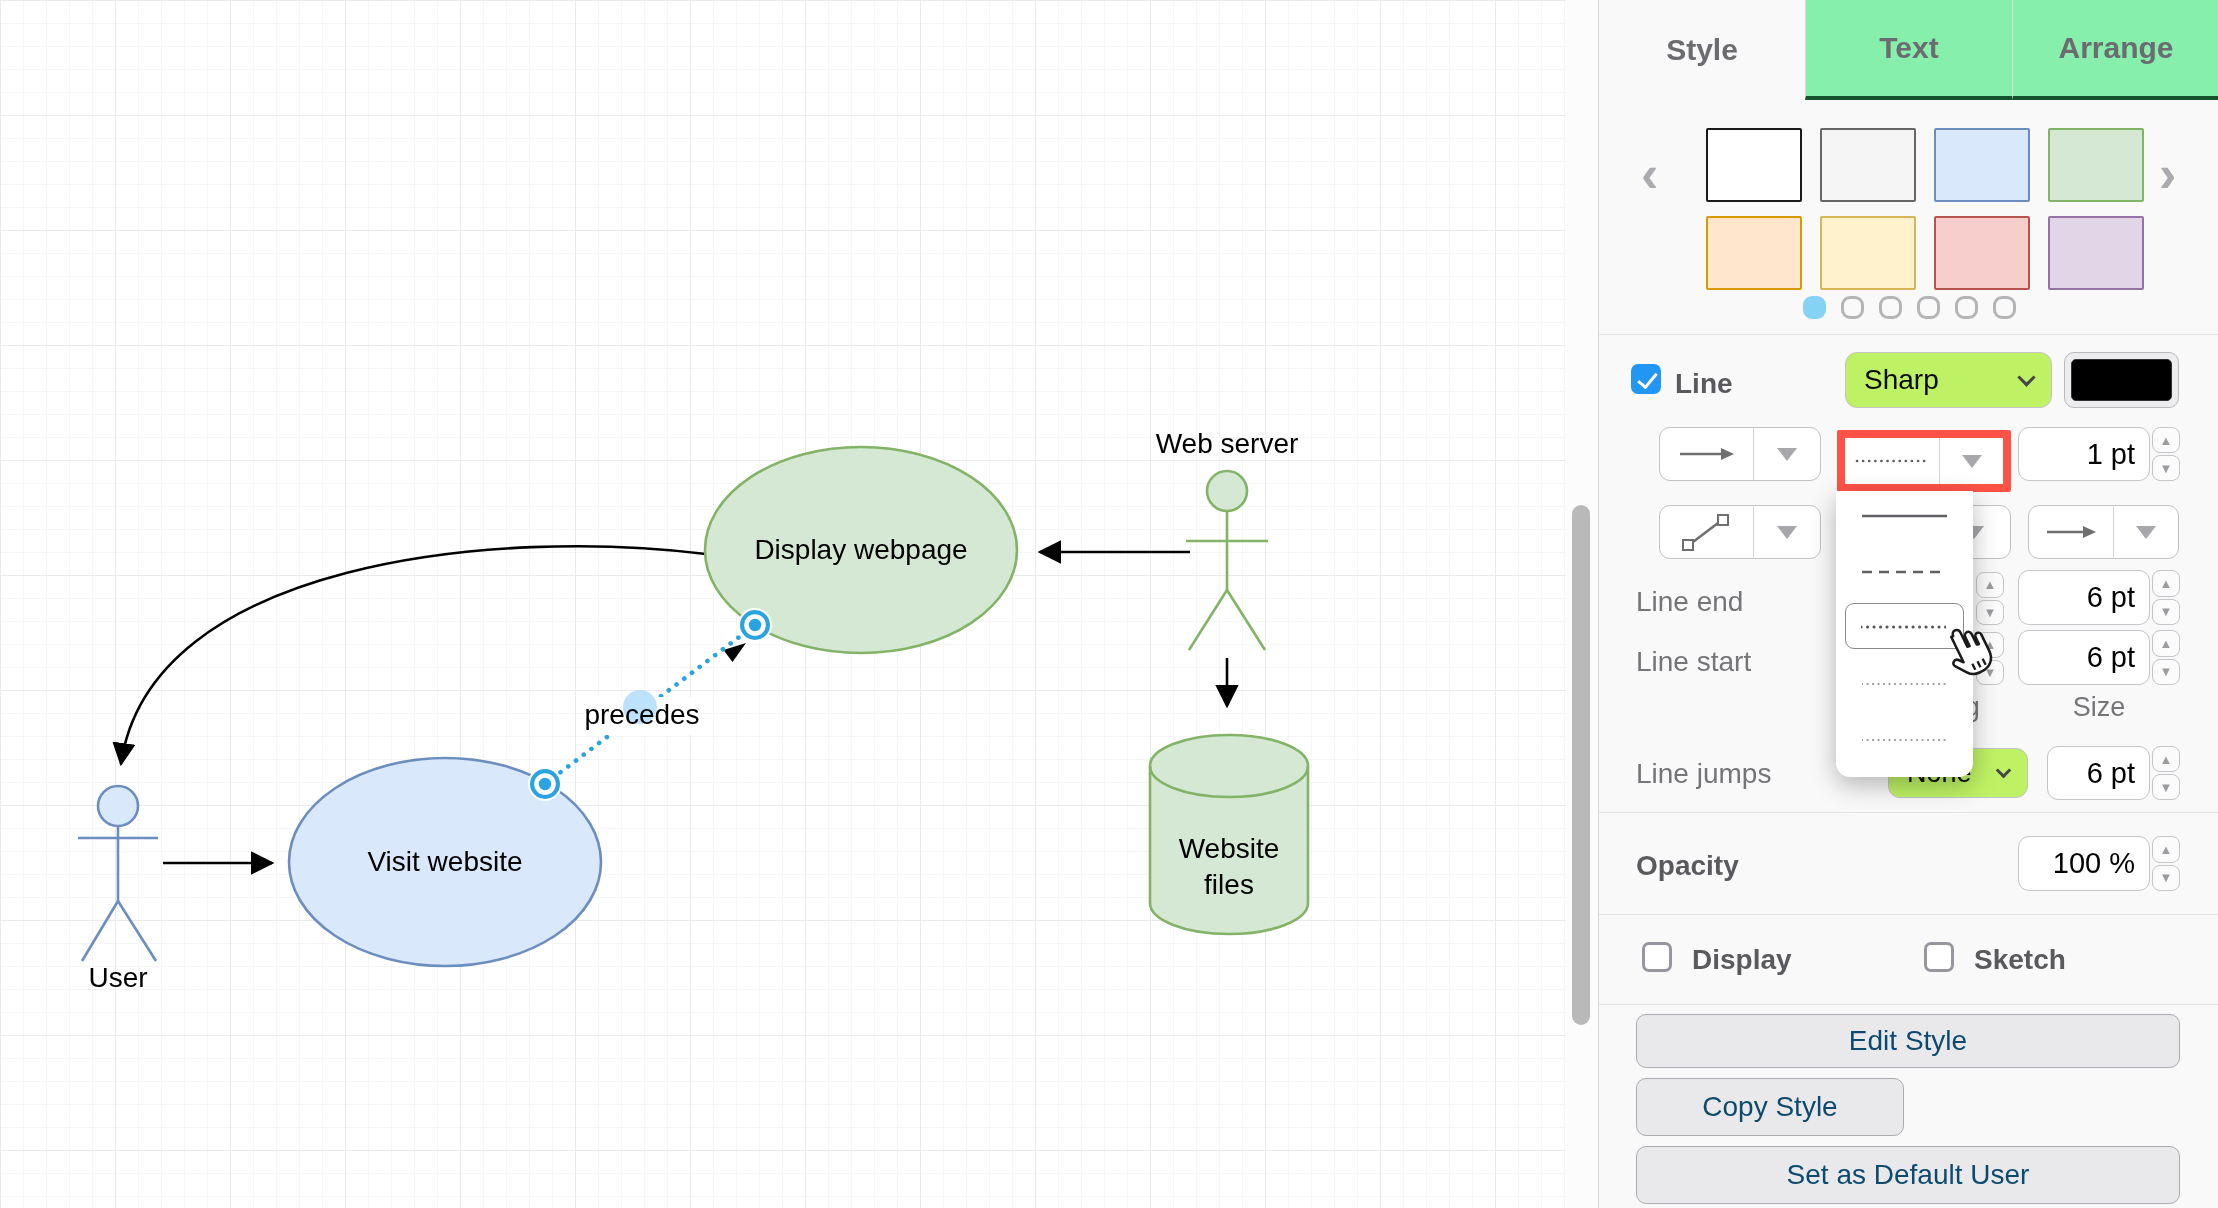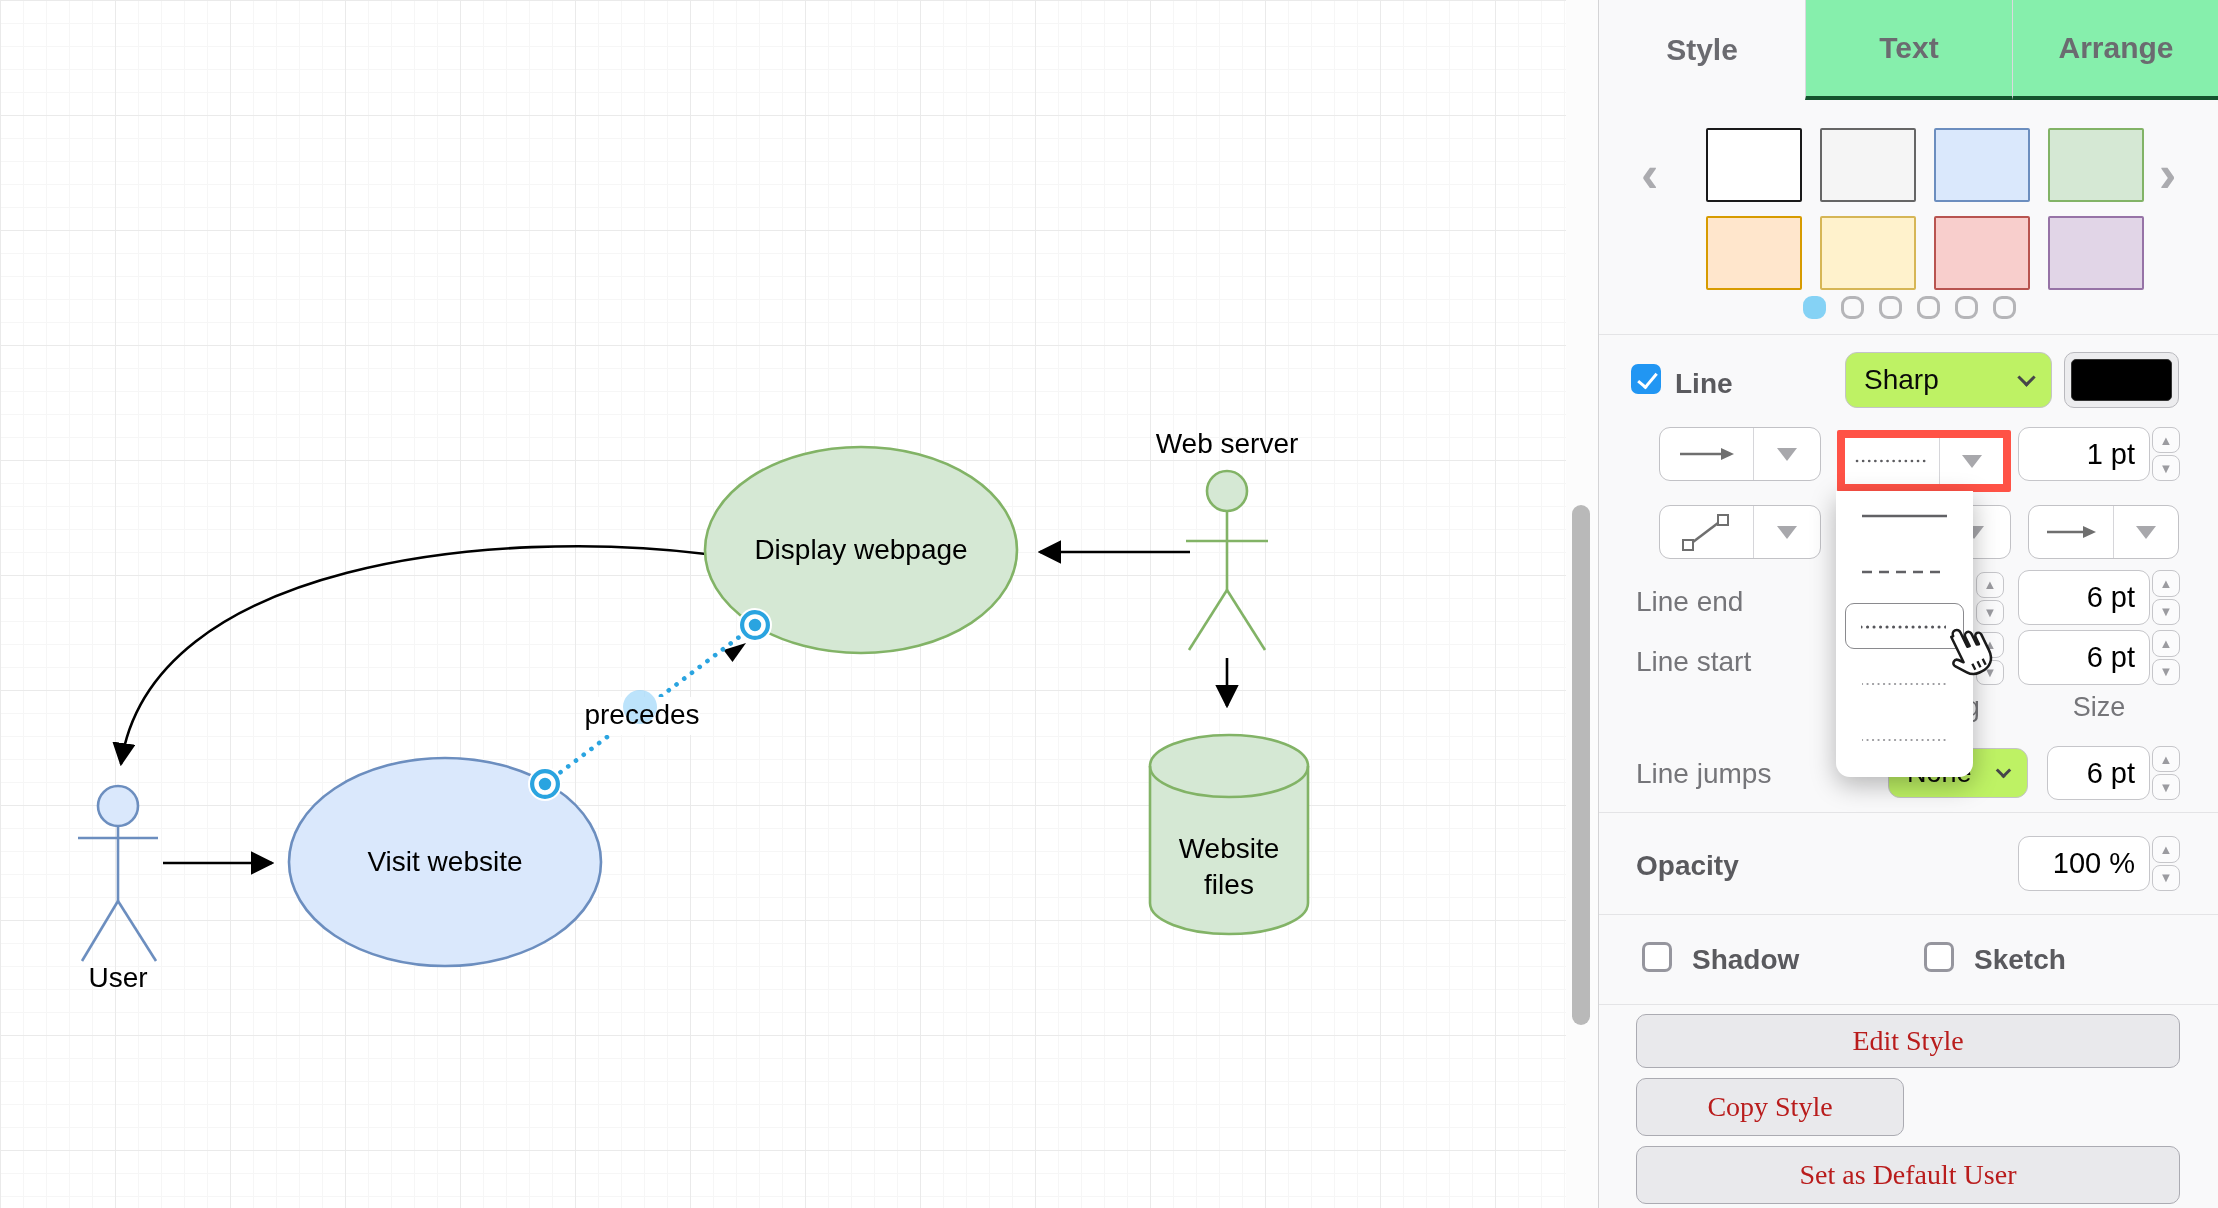--- a/index.html
+++ b/index.html
@@ -80,21 +80,21 @@
   }
   .stepper{position:absolute;width:28px;display:flex;flex-direction:column;}
   .stepper .st{
     flex:1;background:#fbfbfc;border:1.5px solid #c6c6ca;border-radius:8px;
     display:flex;align-items:center;justify-content:center;font-size:13px;color:#9b9ba0;line-height:1;
   }
   .stepper .st:first-child{margin-bottom:2px;}
 
   .panel-btn{
     position:absolute;background:#e9e9ec;border:1.5px solid #ababb2;border-radius:10px;
-    display:flex;align-items:center;justify-content:center;font-size:28px;color:#b91c1c;font-family:Liberation Serif, serif;
+    display:flex;align-items:center;justify-content:center;font-size:28px;color:#0c4a6e;
   }
 
   
   #dash-style-highlight{
     position:absolute;left:238px;top:430px;width:174px;height:62px;
     border:8px solid #ff5246;background:#fff;border-radius:2px;
     display:flex;align-items:stretch;z-index:40;
   }
   #dash-style-highlight .half{display:flex;align-items:center;justify-content:center;flex:1;}
   #dash-style-highlight .divider{width:1px;background:#d6d6da;}
@@ -311,21 +311,21 @@
   <div class="plabel strong" style="left:37px;top:850px;">Opacity</div>
   <div class="num-input" style="left:419px;top:836px;width:132px;height:55px;">100 %</div>
   <div class="stepper" style="left:553px;top:836px;height:55px;">
       <div class="st">▲</div>
       <div class="st">▼</div>
     </div>
 
   <div class="sep" style="top:914px;"></div>
 
   <div class="checkbox" style="left:43px;top:942px;"></div>
-  <div class="plabel strong" style="left:93px;top:944px;">Shadow</div>
+  <div class="plabel strong" style="left:93px;top:944px;">Display</div>
   <div class="checkbox" style="left:325px;top:942px;"></div>
   <div class="plabel strong" style="left:375px;top:944px;">Sketch</div>
 
   <div class="sep" style="top:1004px;"></div>
 
   <div class="panel-btn" style="left:37px;top:1014px;width:544px;height:54px;">Edit Style</div>
   <div class="panel-btn" style="left:37px;top:1078px;width:268px;height:58px;">Copy Style</div>
   <div class="panel-btn" style="left:37px;top:1146px;width:544px;height:58px;">Set as Default User</div>
 
   <div id="dash-style-highlight">

